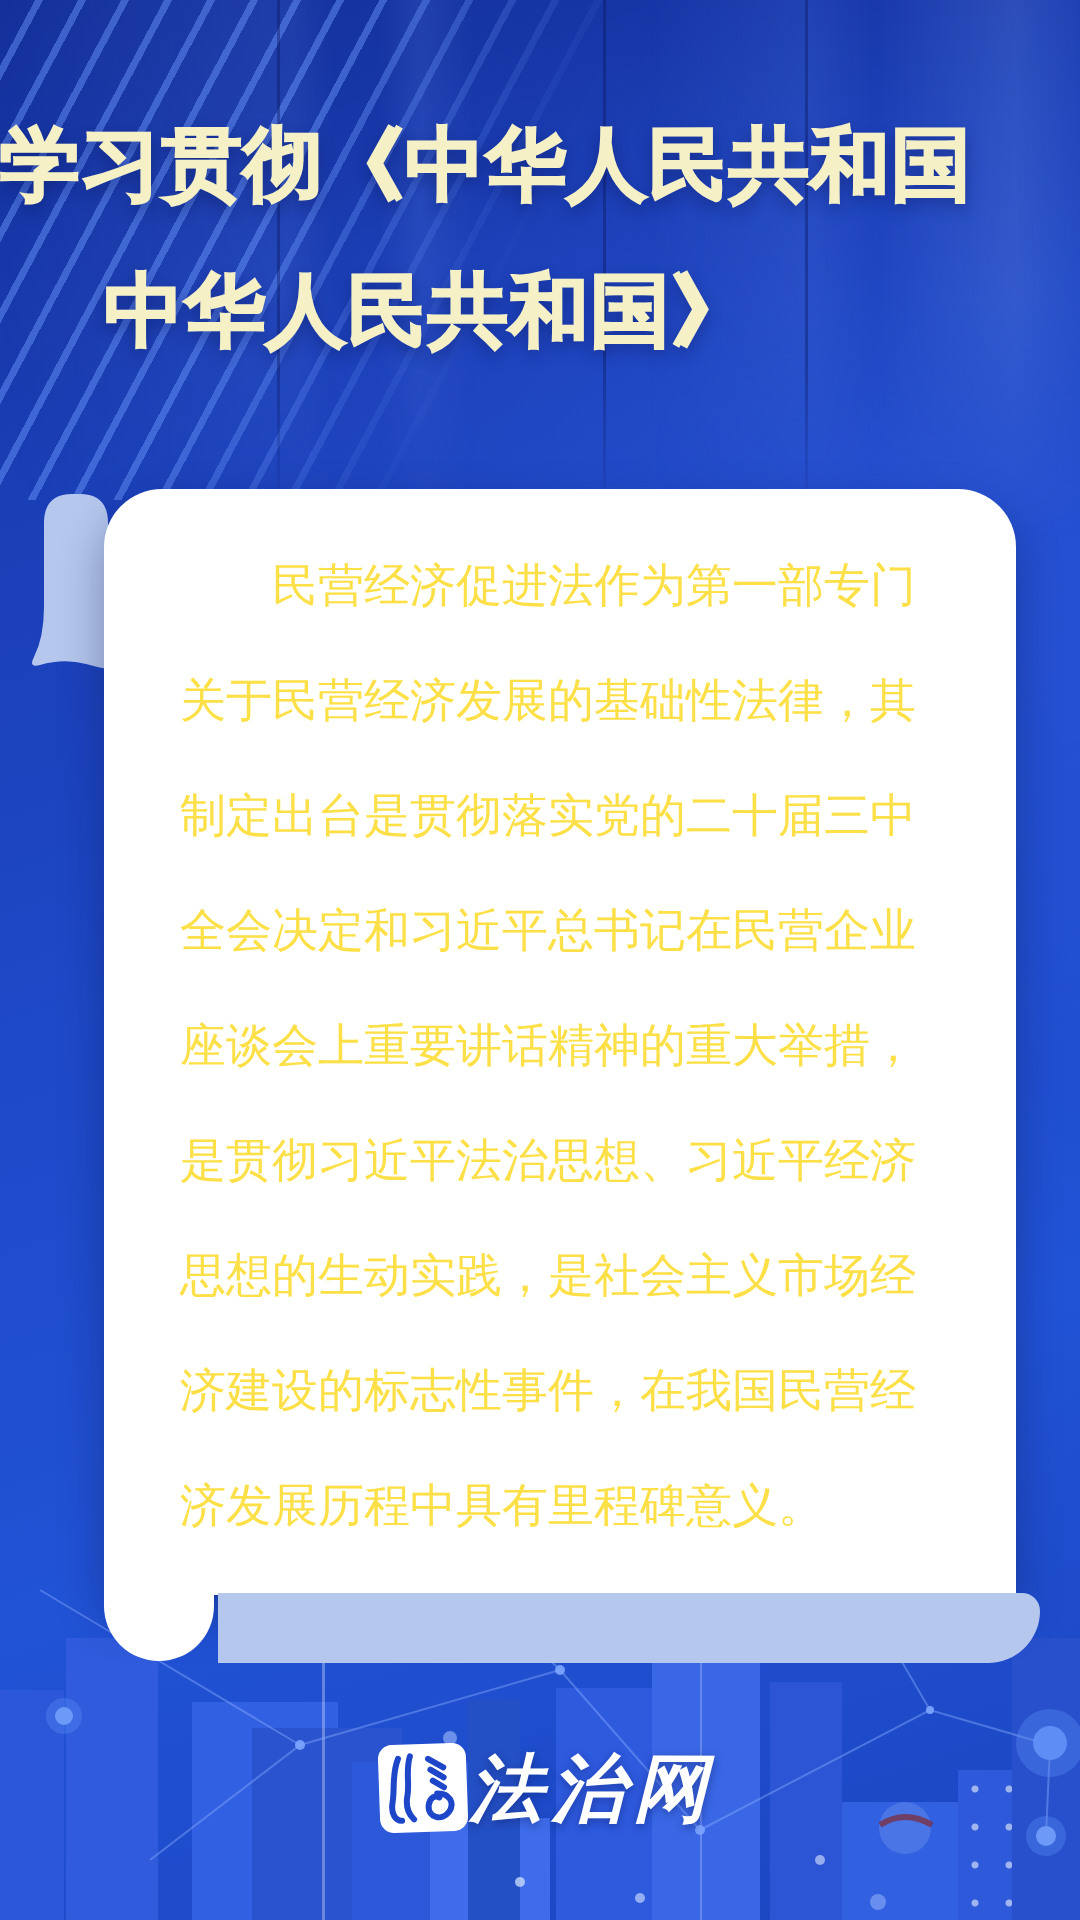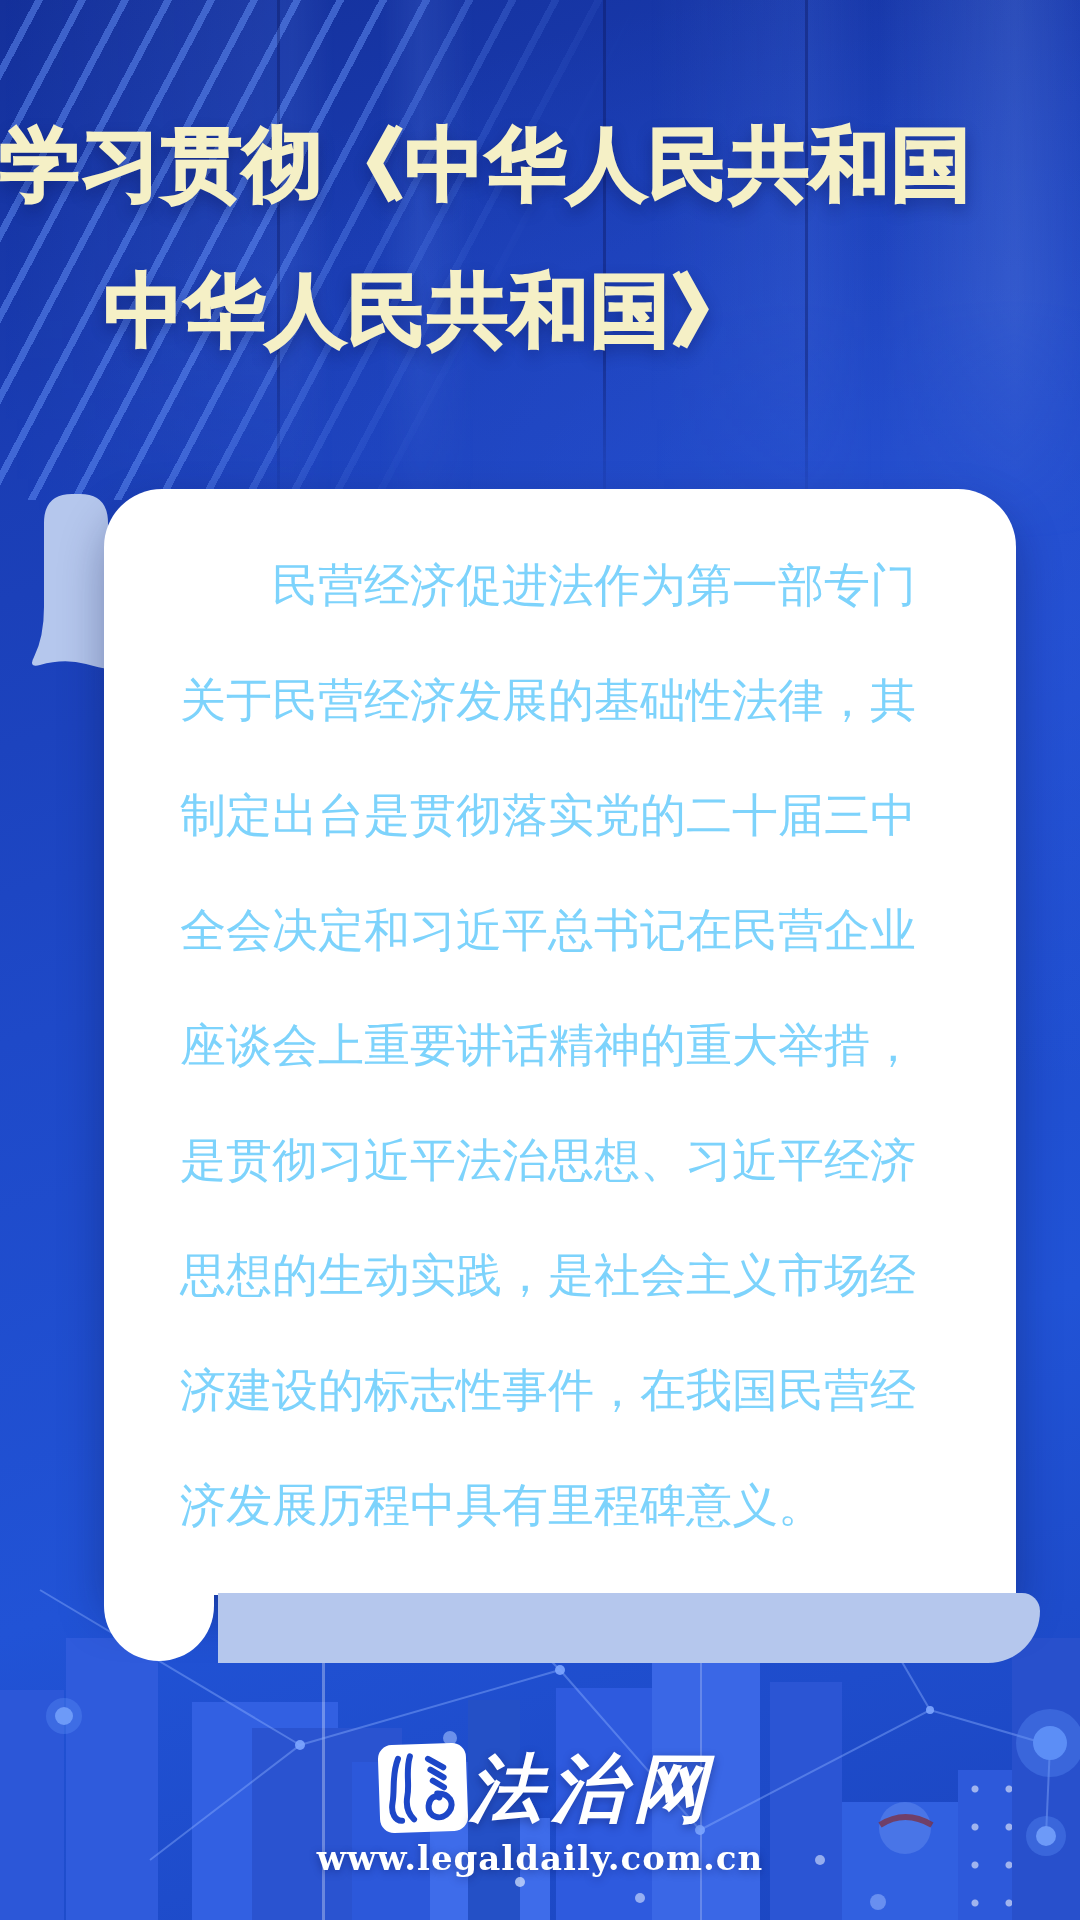--- a/index.html
+++ b/index.html
@@ -71,21 +71,21 @@
     position:absolute;left:0;top:92px;width:856px;z-index:6;
     text-align:center;color:#f5f0c6;
     font-family:"DejaVu Sans","Liberation Sans",sans-serif;
     font-weight:900;font-size:80px;line-height:146px;letter-spacing:1px;
     -webkit-text-stroke:2.2px #f5f0c6;
     text-shadow:0 7px 16px rgba(8,18,80,.45);
     white-space:nowrap;
   }
   .body-text{
     position:absolute;left:180px;top:528px;width:740px;z-index:6;
-    font-size:46px;line-height:115px;color:#7dd3fc;
+    font-size:46px;line-height:115px;color:#fde047;
     font-family:"DejaVu Sans","Liberation Sans",sans-serif;
     text-indent:2em;letter-spacing:0;
     line-break:strict;
   }
 
   
   .footer{
     position:absolute;left:0;top:1742px;width:1080px;z-index:6;
     display:flex;flex-direction:column;align-items:center;
   }
@@ -191,15 +191,14 @@
             <path d="M34,14 C29,28 33,42 30,54 C28,64 31,72 36,77"></path>
             <path d="M52,17 l15,9"></path>
             <path d="M54,28 l13,8"></path>
             <path d="M56,39 l11,7"></path>
             <path d="M60,52 C72,52 78,62 71,71 C64,80 50,76 51,64 C52,56 58,53 62,56"></path>
           </g>
         </g>
       </svg>
       <div class="site-name">法治网</div>
     </div>
-    <div class="site-url">www.legaldaily.com.cn</div>
   </div>
 </div>
 
 </body></html>

